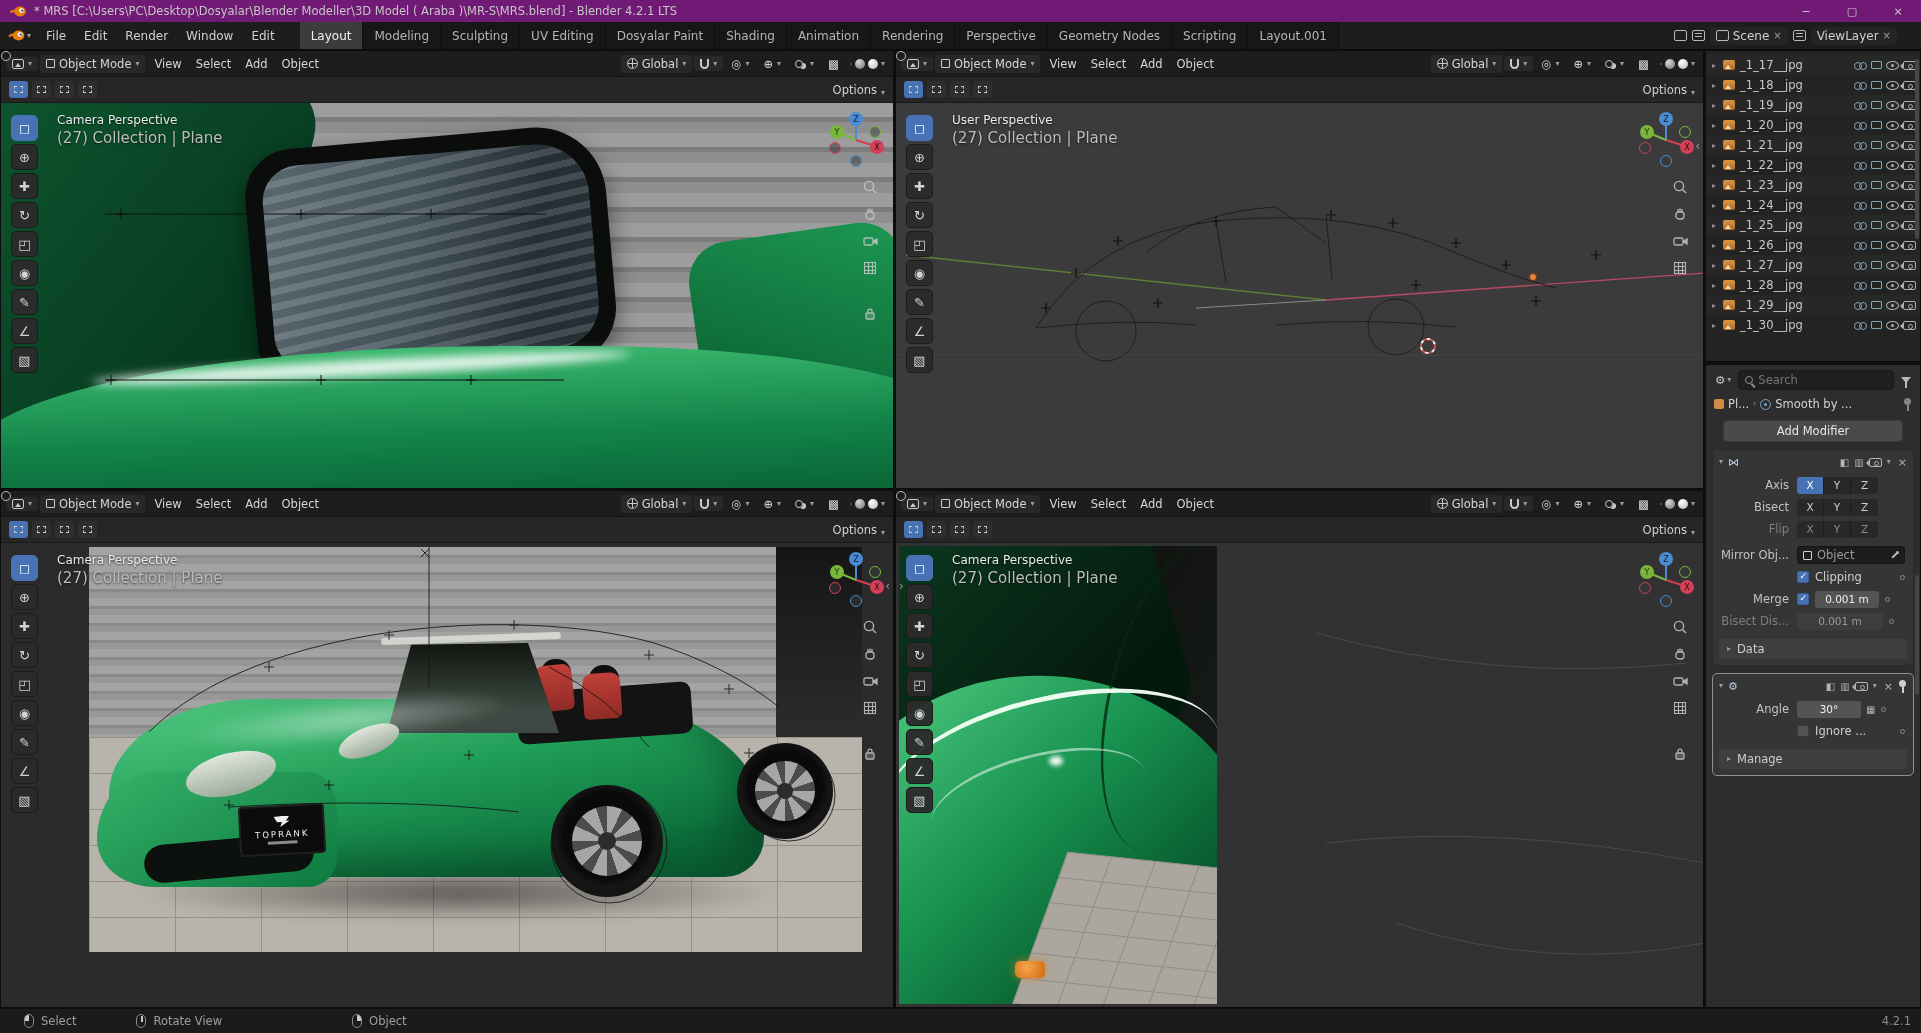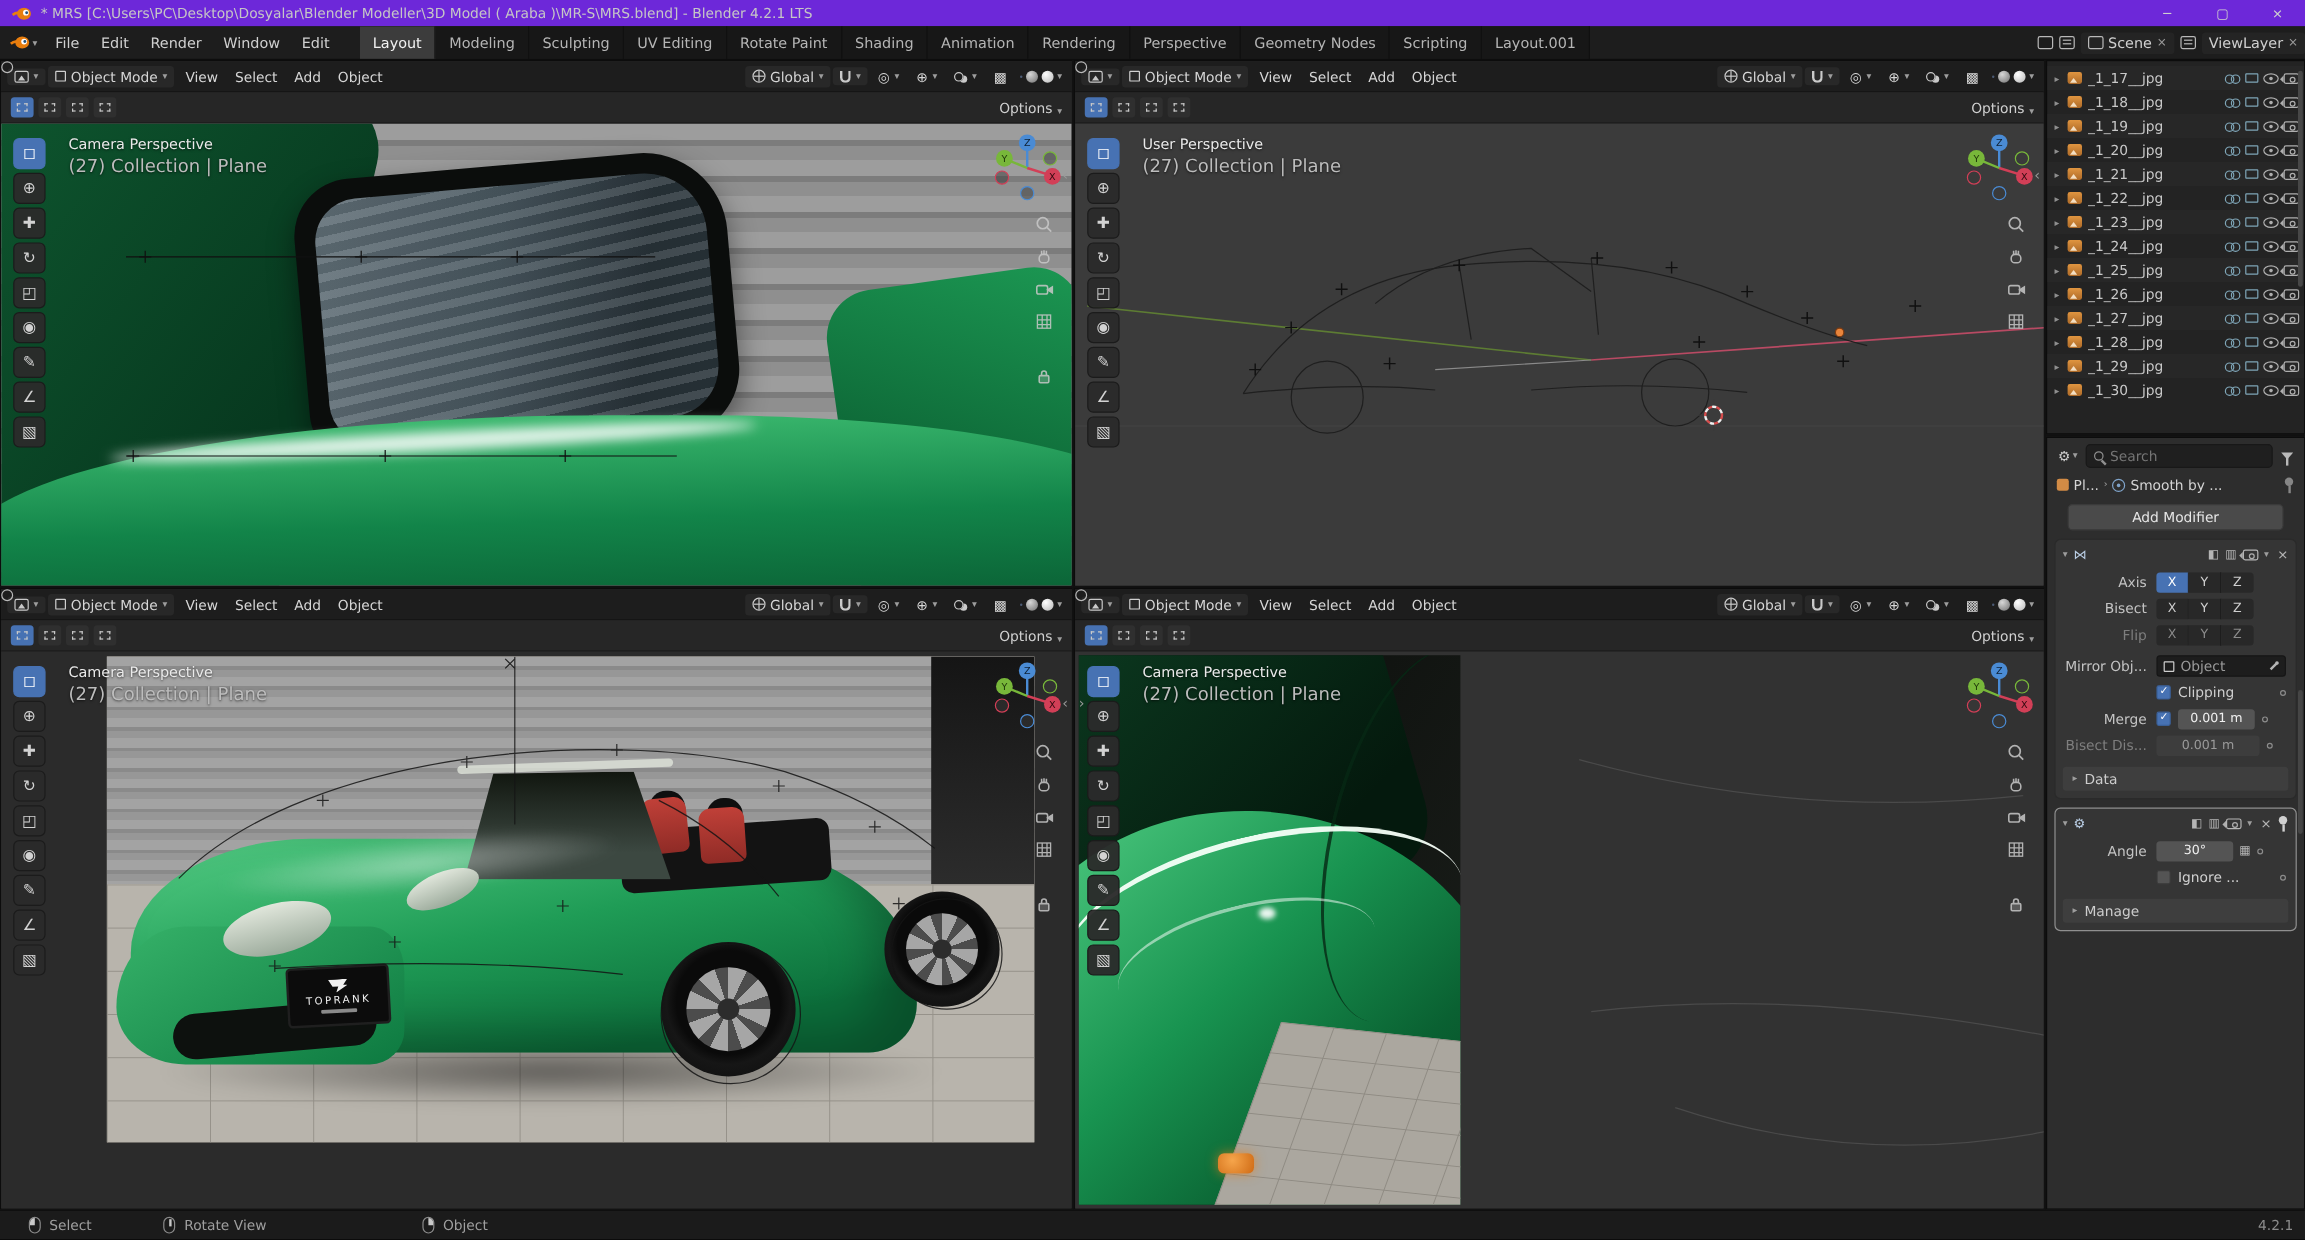--- a/index.html
+++ b/index.html
@@ -1,33 +1,33 @@
 <!DOCTYPE html>
 <html><head>
 <meta charset="utf-8">
 <style>
   *{margin:0;padding:0;box-sizing:border-box;font-family:"DejaVu Sans","Liberation Sans",sans-serif;}
   html,body{width:1921px;height:1033px;background:#000;overflow:hidden;}
   #app{position:relative;width:1921px;height:1033px;background:#101010;color:#d4d4d4;font-size:12px;}
 
   
-  .titlebar{position:absolute;left:0;top:0;right:0;height:22px;background:#6d28d9;display:flex;align-items:center;color:#c6c6c6;font-size:11.5px;}
+  .titlebar{position:absolute;left:0;top:0;right:0;height:22px;background:#701a75;display:flex;align-items:center;color:#c6c6c6;font-size:11.5px;}
   .tb-logo{margin:0 8px 0 10px;display:flex;align-items:center;}
   .winbtns{margin-left:auto;display:flex;height:100%;}
   .winbtn{width:46px;display:flex;align-items:center;justify-content:center;color:#cfcfcf;font-size:11px;}
 
   
   .menubar{position:absolute;left:0;top:22px;right:0;height:28px;background:#1d1d1d;display:flex;align-items:center;border-bottom:1px solid #0d0d0d;}
   .mb-left{display:flex;align-items:center;height:100%;}
   .mb-blender{display:flex;align-items:center;gap:2px;padding:0 6px 0 8px;}
   .mb-menu{padding:0 9px;height:100%;display:flex;align-items:center;color:#d0d0d0;font-size:12px;}
   .tabs{display:flex;height:100%;margin-left:16px;background:#171717;}
   .wtab{padding:0 11px;font-size:12px;color:#b5b5b5;border-right:1px solid #101010;display:flex;align-items:center;white-space:nowrap;}
   .wtab.active{background:#3c3c3c;color:#f1f1f1;}
-  .mb-right{margin-left:auto;display:flex;align-items:center;gap:5px;padding-right:0;color:#cfcfcf;}
+  .mb-right{margin-left:auto;display:flex;align-items:center;gap:5px;padding-right:24px;color:#cfcfcf;}
   .mb-field{display:flex;align-items:center;gap:4px;background:#242424;border-radius:3px;padding:2px 6px;}
   .mb-x{color:#9a9a9a;font-size:10px;}
   .mb-ico{width:13px;height:11px;border:1px solid #b9b9b9;border-radius:2px;display:inline-block;position:relative;}
   .mb-ico.layers::after{content:"";position:absolute;left:2px;top:2px;right:2px;height:1px;background:#b9b9b9;box-shadow:0 3px 0 #b9b9b9;}
   .chev{font-size:8px;color:#9d9d9d;line-height:1;}
 
   
   .vp{position:absolute;background:#303030;display:flex;flex-direction:column;border:1px solid #0c0c0c;}
   .vp-tl{left:0;top:50px;width:894px;height:439px;}
   .vp-tr{left:895px;top:50px;width:809px;height:439px;}
@@ -243,21 +243,21 @@
           <span class="mb-menu">Window</span>
           <span class="mb-menu">Edit</span>
         </span>
     </span>
     <span class="tabs">
 
     <span class="wtab active">Layout</span>
         <span class="wtab">Modeling</span>
         <span class="wtab">Sculpting</span>
         <span class="wtab">UV Editing</span>
-        <span class="wtab">Rotate Paint</span>
+        <span class="wtab">Dosyalar Paint</span>
         <span class="wtab">Shading</span>
         <span class="wtab">Animation</span>
         <span class="wtab">Rendering</span>
         <span class="wtab">Perspective</span>
         <span class="wtab">Geometry Nodes</span>
         <span class="wtab">Scripting</span>
         <span class="wtab">Layout.001</span>
       </span>
     <span class="mb-right">
       <span class="mb-ico"></span>

